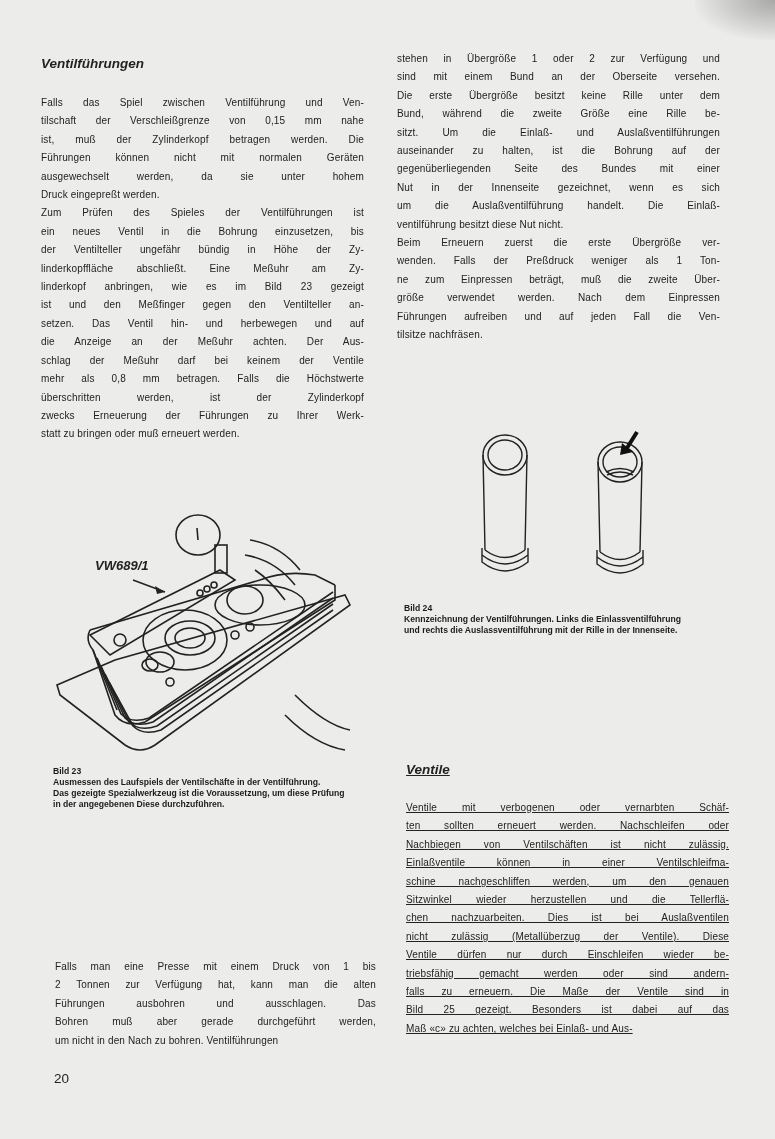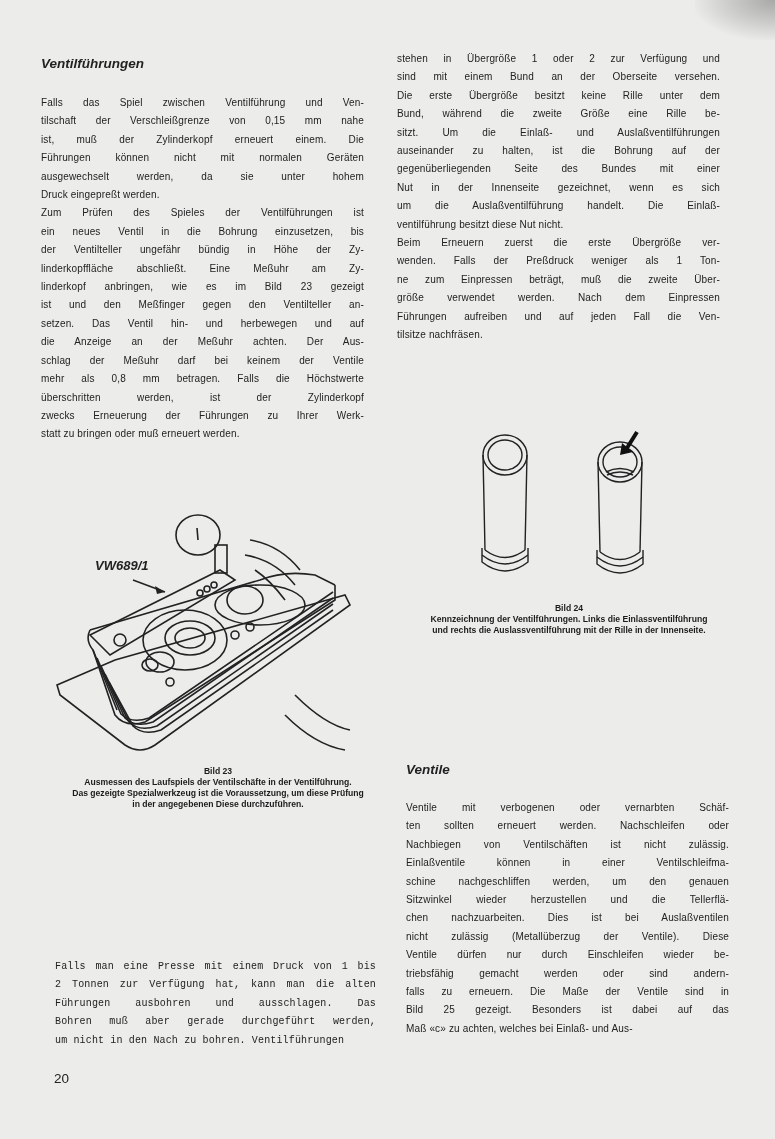--- a/index.html
+++ b/index.html
@@ -15,35 +15,35 @@
   }
   .col { position:absolute; }
   .heading { font-style:italic; font-size:13.5px; margin:0; }
   .para {
     font-size:10px; line-height:18.4px; text-align:justify; margin:0;
     letter-spacing:0.15px;
   }
   .para .ln { display:block; text-align:justify; text-align-last:justify; white-space:nowrap; }
   .para .ln.last { text-align-last:left; }
   .caption { font-size:8.6px; font-weight:bold; line-height:11px; margin:0; color:#1c1c1c; }
-  .caption .ln { display:block;text-align:center; }
+  .caption .ln { display:block; }
   .figure { position:absolute;font-style:italic; }
   .pagenum { position:absolute; left:54px; top:1071px; font-size:13.5px; }
 </style>
 </head>
 <body>
 
 <div class="shade"></div>
 
 <div class="col" style="left:41px; top:56px; width:323px;">
   <h2 class="heading">Ventilführungen</h2>
   <p class="para" style="margin-top:23px;" id="lp1">
       <span class="ln">Falls das Spiel zwischen Ventilführung und Ven-</span>
       <span class="ln">tilschaft der Verschleißgrenze von 0,15 mm nahe</span>
-      <span class="ln">ist, muß der Zylinderkopf erneuert einem. Die</span>
+      <span class="ln">ist, muß der Zylinderkopf betragen werden. Die</span>
       <span class="ln">Führungen können nicht mit normalen Geräten</span>
       <span class="ln">ausgewechselt werden, da sie unter hohem</span>
       <span class="ln last">Druck eingepreßt werden.</span>
     </p>
   <p class="para" id="lp2">
       <span class="ln">Zum Prüfen des Spieles der Ventilführungen ist</span>
       <span class="ln">ein neues Ventil in die Bohrung einzusetzen, bis</span>
       <span class="ln">der Ventilteller ungefähr bündig in Höhe der Zy-</span>
       <span class="ln">linderkopffläche abschließt. Eine Meßuhr am Zy-</span>
       <span class="ln">linderkopf anbringen, wie es im Bild 23 gezeigt</span>
@@ -106,21 +106,21 @@
 
 <div class="col" style="left:53px; top:766px; width:330px;">
   <p class="caption">
     <span class="ln">Bild 23</span>
     <span class="ln">Ausmessen des Laufspiels der Ventilschäfte in der Ventilführung.</span>
     <span class="ln">Das gezeigte Spezialwerkzeug ist die Voraussetzung, um diese Prüfung</span>
     <span class="ln">in der angegebenen Diese durchzuführen.</span>
   </p>
 </div>
 
-<div class="col" style="left:55px; top:958px; width:321px;font-family:Liberation Mono, monospace;">
+<div class="col" style="left:55px; top:958px; width:321px;">
   <p class="para" id="lp3">
       <span class="ln">Falls man eine Presse mit einem Druck von 1 bis</span>
       <span class="ln">2 Tonnen zur Verfügung hat, kann man die alten</span>
       <span class="ln">Führungen ausbohren und ausschlagen. Das</span>
       <span class="ln">Bohren muß aber gerade durchgeführt werden,</span>
       <span class="ln last">um nicht in den Nach zu bohren. Ventilführungen</span>
     </p>
 </div>
 
 <div class="pagenum">20</div>
@@ -177,21 +177,21 @@
 </div>
 
 <div class="col" style="left:404px; top:603px; width:330px;">
   <p class="caption">
     <span class="ln">Bild 24</span>
     <span class="ln">Kennzeichnung der Ventilführungen. Links die Einlassventilführung</span>
     <span class="ln">und rechts die Auslassventilführung mit der Rille in der Innenseite.</span>
   </p>
 </div>
 
-<div class="col" style="left:406px; top:762px; width:323px;">
+<div class="col" style="left:406px; top:762px; width:323px;text-decoration:underline;">
   <h2 class="heading">Ventile</h2>
   <p class="para" style="margin-top:22px;" id="rp3">
       <span class="ln">Ventile mit verbogenen oder vernarbten Schäf-</span>
       <span class="ln">ten sollten erneuert werden. Nachschleifen oder</span>
       <span class="ln">Nachbiegen von Ventilschäften ist nicht zulässig.</span>
       <span class="ln">Einlaßventile können in einer Ventilschleifma-</span>
       <span class="ln">schine nachgeschliffen werden, um den genauen</span>
       <span class="ln">Sitzwinkel wieder herzustellen und die Tellerflä-</span>
       <span class="ln">chen nachzuarbeiten. Dies ist bei Auslaßventilen</span>
       <span class="ln">nicht zulässig (Metallüberzug der Ventile). Diese</span>

